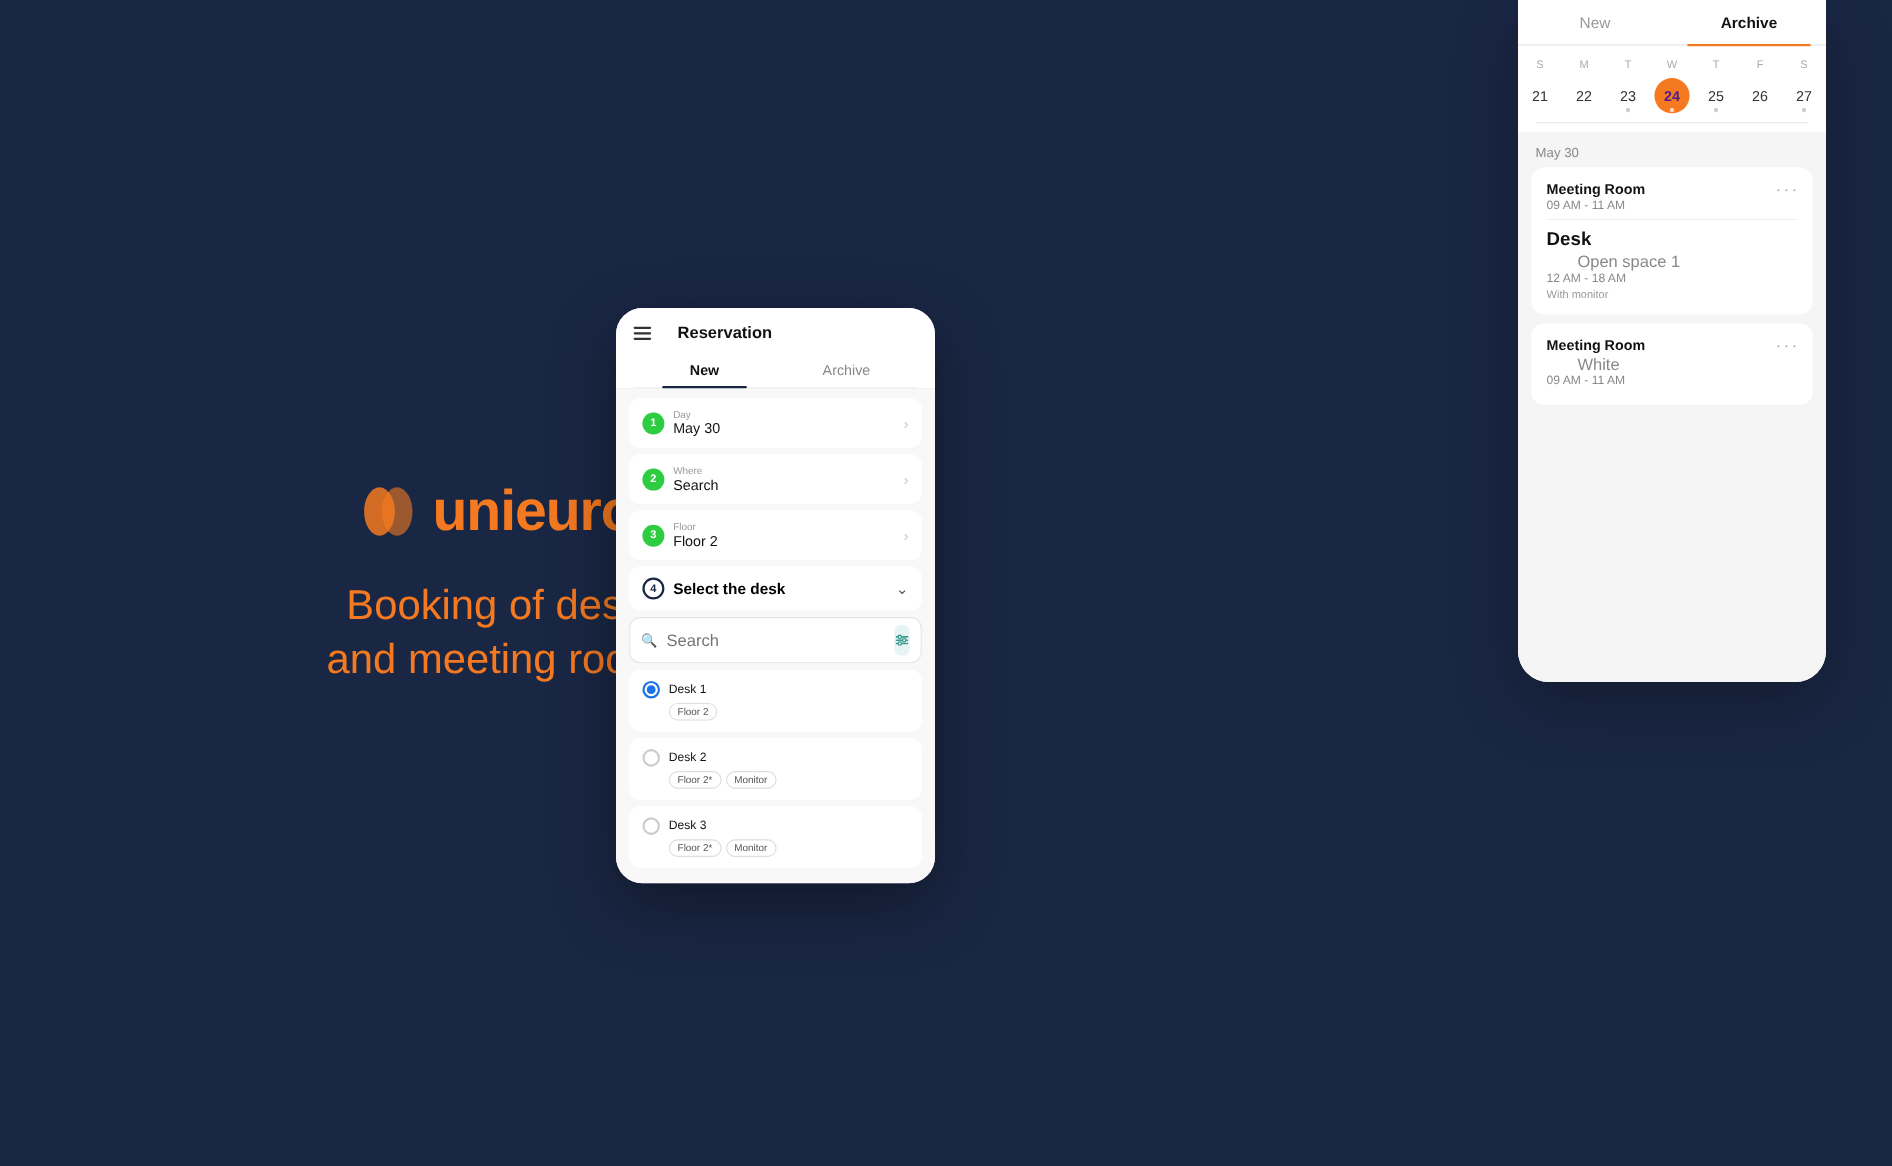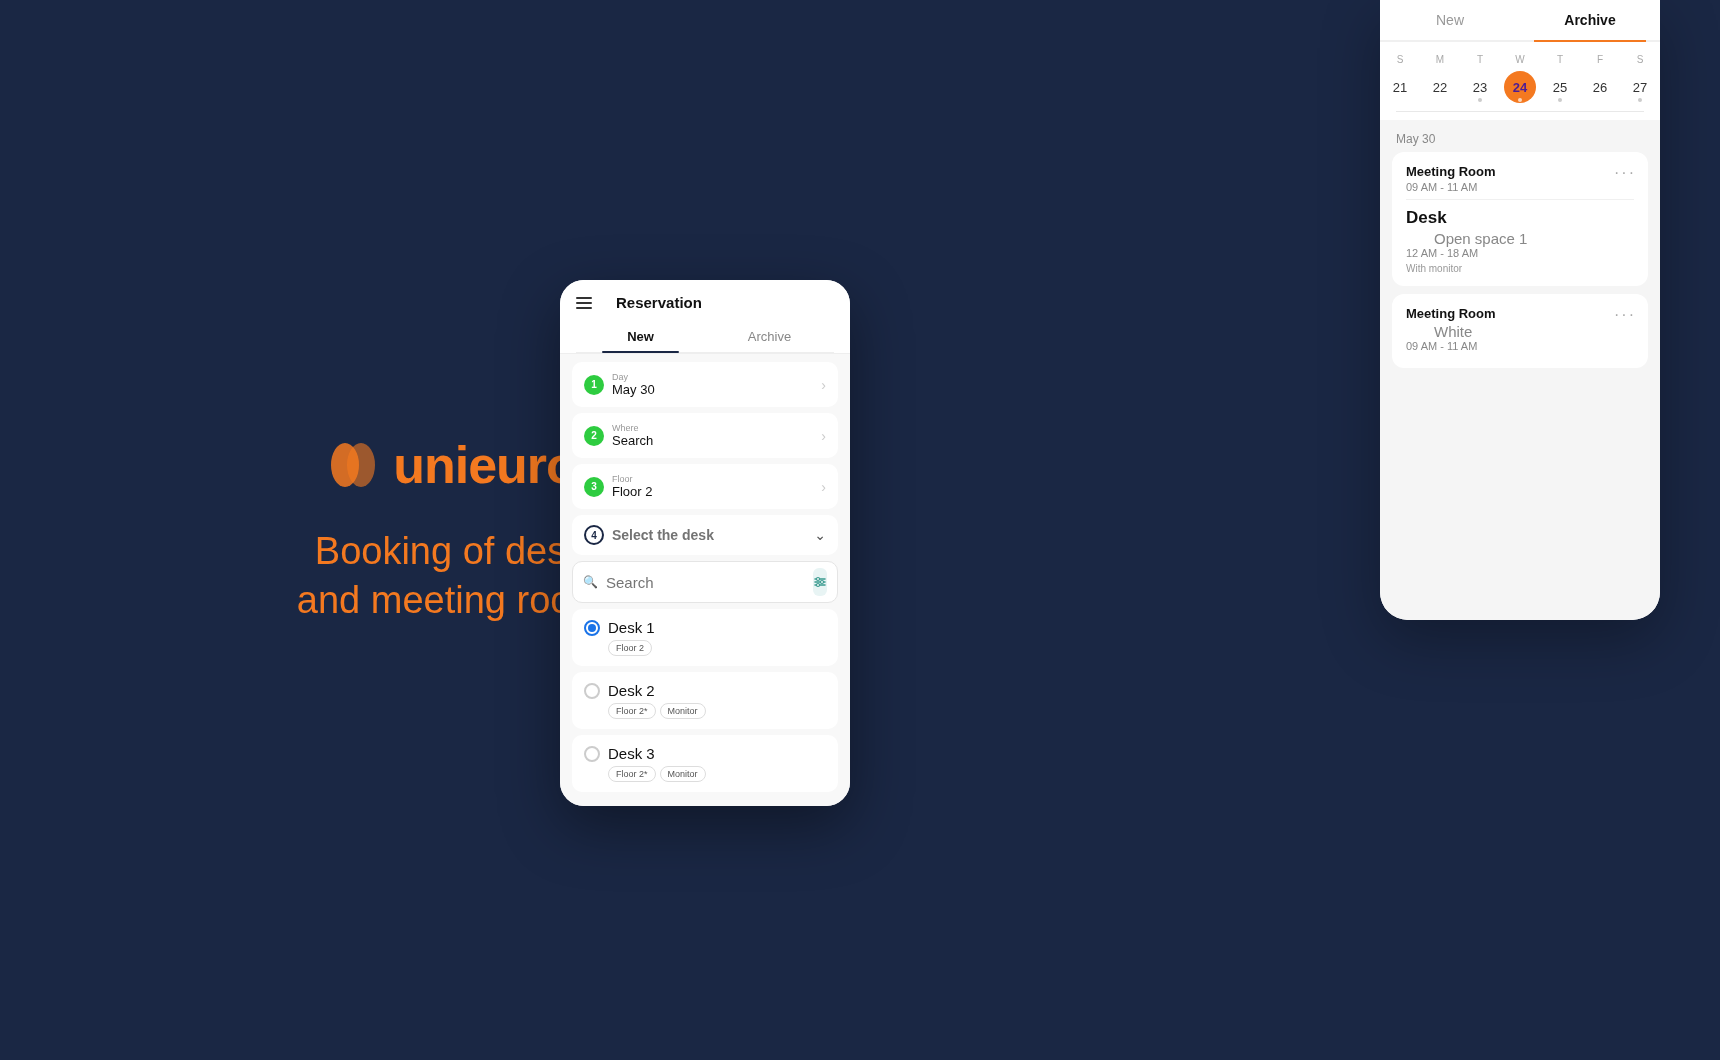--- a/index.html
+++ b/index.html
@@ -210,21 +210,21 @@
       font-size: 10px;
       font-weight: 700;
       display: flex;
       align-items: center;
       justify-content: center;
     }
 
     .select-desk-label {
       font-size: 14px;
       font-weight: 600;
-      color: #737373;
+      color: #000000;
     }
 
     .chevron-down {
       color: #555;
       font-size: 14px;
     }
 
     .search-row {
       background: #fff;
       border-radius: 10px;
@@ -288,21 +288,21 @@
 
     .radio-btn.selected::after {
       content: '';
       width: 8px;
       height: 8px;
       border-radius: 50%;
       background: #1a73e8;
     }
 
     .desk-name {
-      font-size: 15px;
+      font-size: 11px;
       font-weight: 500;
       color: #111;
     }
 
     .desk-tags {
       display: flex;
       gap: 4px;
       margin-top: 4px;
       margin-left: 24px;
     }

